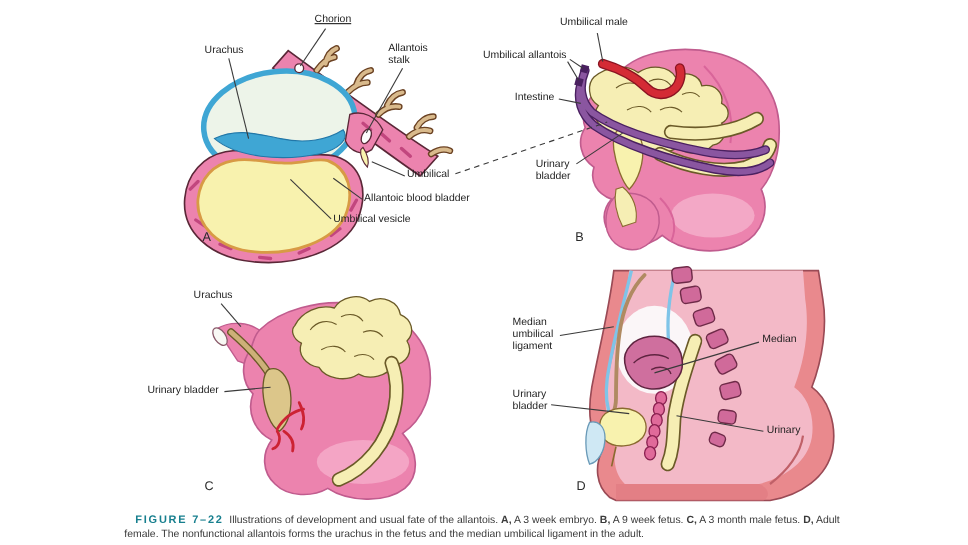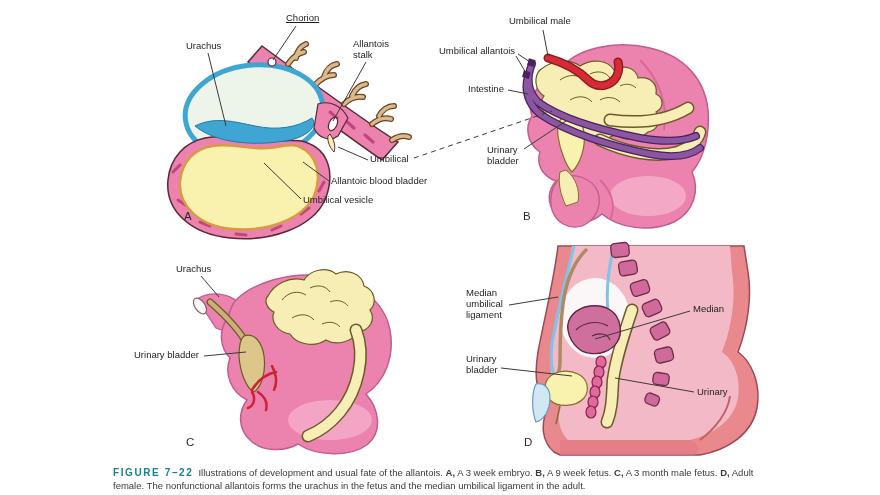--- a/index.html
+++ b/index.html
@@ -4,21 +4,21 @@
 <style>
   html,body{margin:0;padding:0;background:#fff;}
   .fig{position:relative;width:880px;height:495px;background:#ffffff;overflow:hidden;
        font-family:"Liberation Sans",sans-serif;}
   .art{position:absolute;left:0;top:0;}
   .lbl{position:absolute;font-size:9.5px;line-height:1.15;color:#1d1d1d;}
   .ctr{text-align:left;text-decoration:underline;}
   .letter{position:absolute;font-size:11.5px;color:#2a2a2a;}
   .caption{position:absolute;left:113px;top:456px;width:670px;
            font-size:9.5px;line-height:13.5px;color:#3a3a3a;}
-  .figlabel{color:#177f8e;font-weight:bold;letter-spacing:1.6px;font-size:10px;margin-right:5px;}
+  .figlabel{color:#177f8e;font-weight:bold;letter-spacing:1.6px;font-size:10px;margin-right:5px;margin-left:10px;}
   .b{font-weight:bold;}
 </style>
 </head>
 <body>
 
 <div class="fig">
 
   <svg class="art" width="880" height="495" viewBox="0 0 880 495">
 
     <g>

